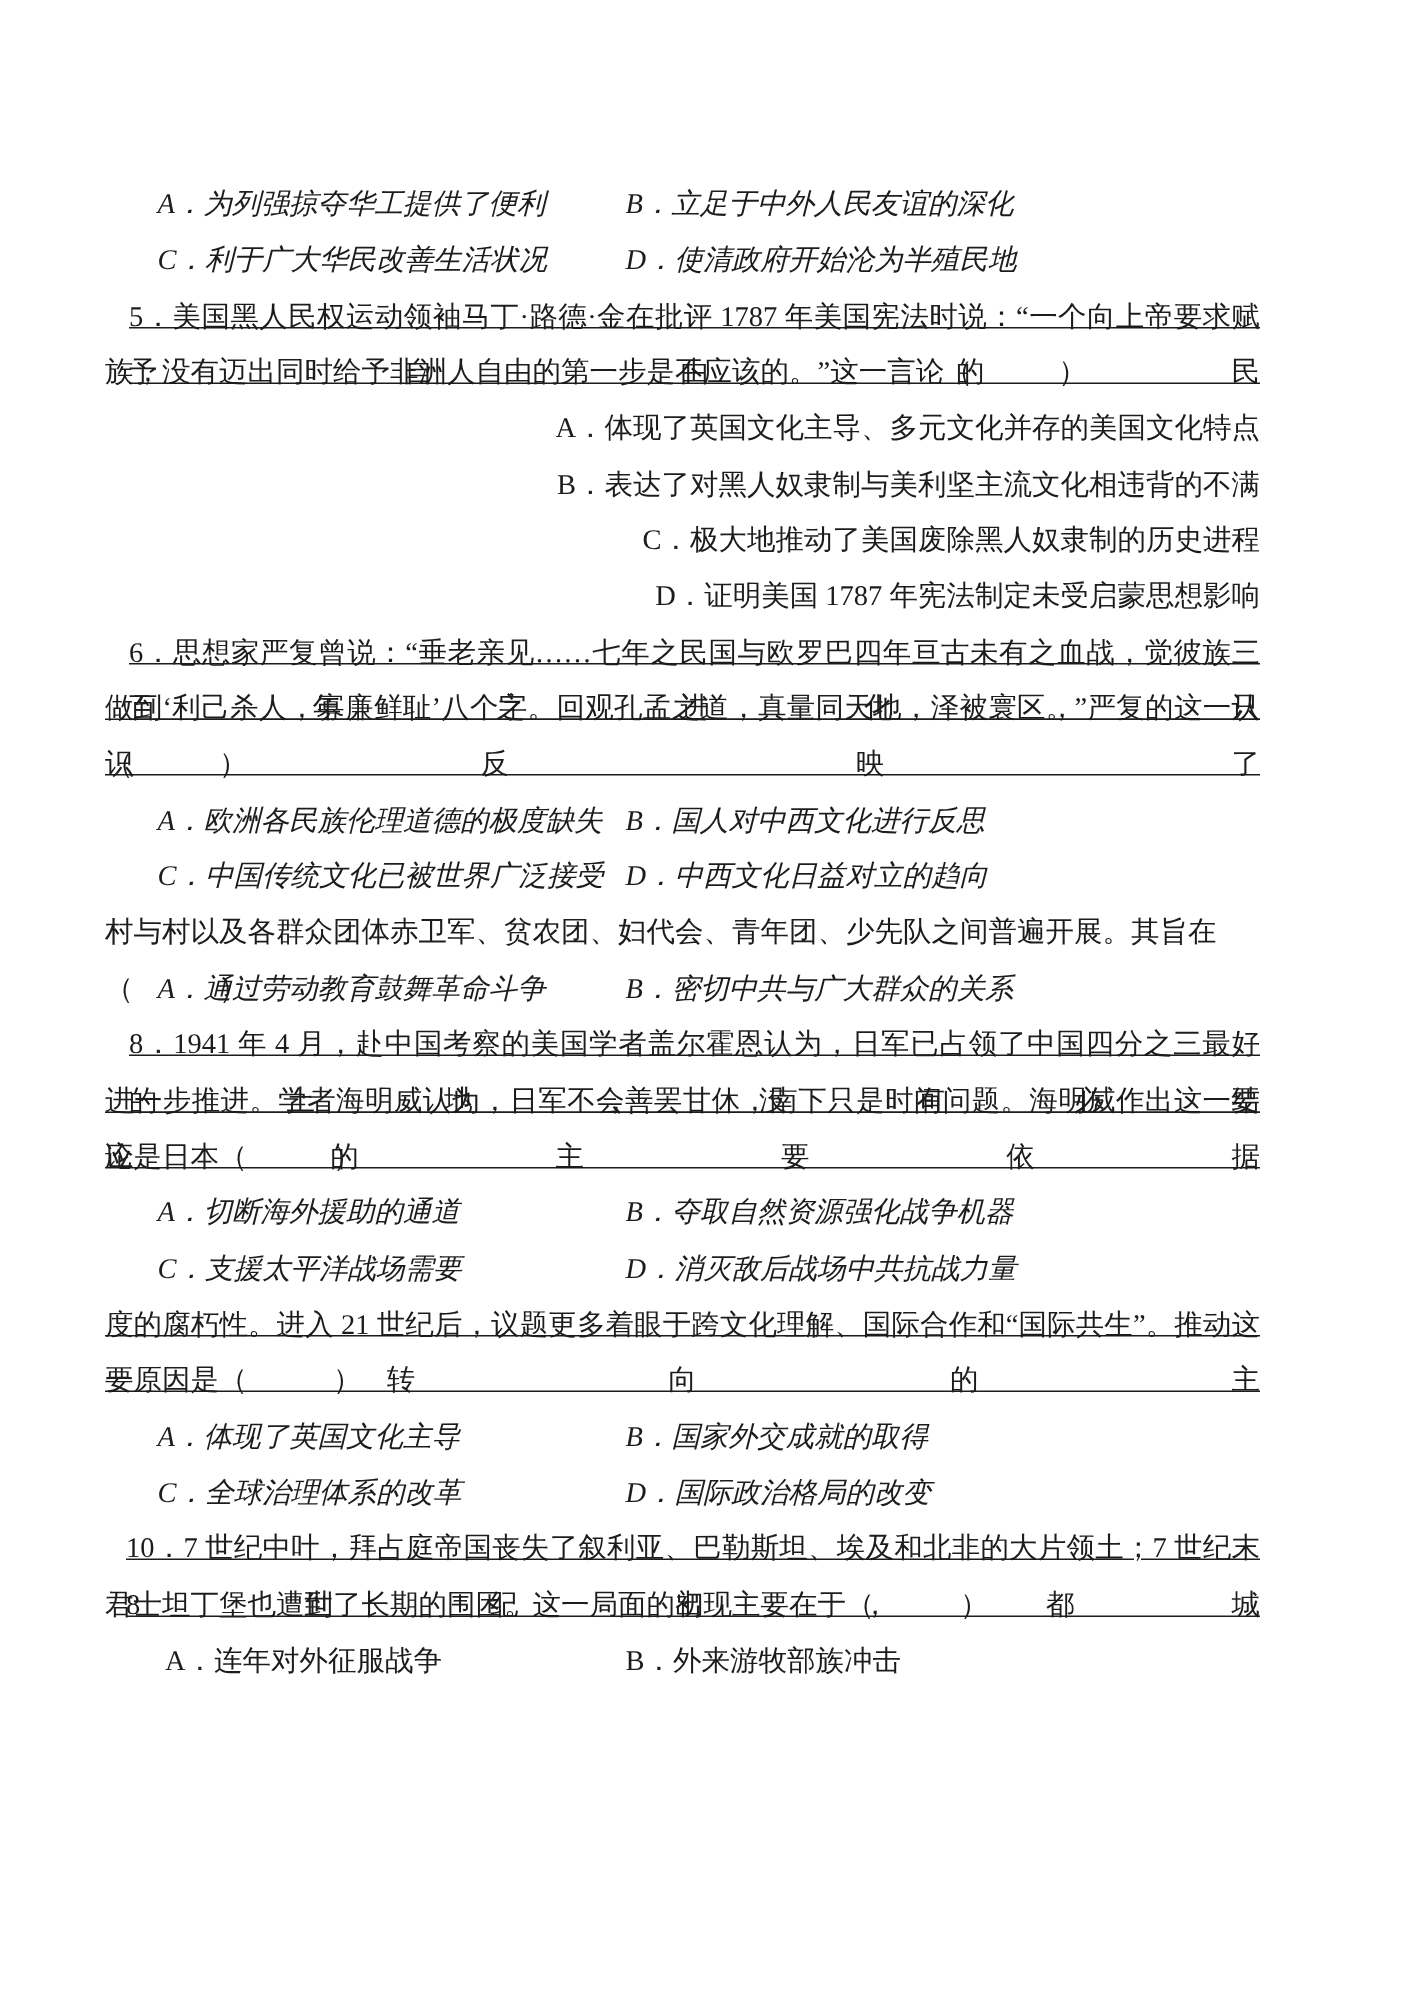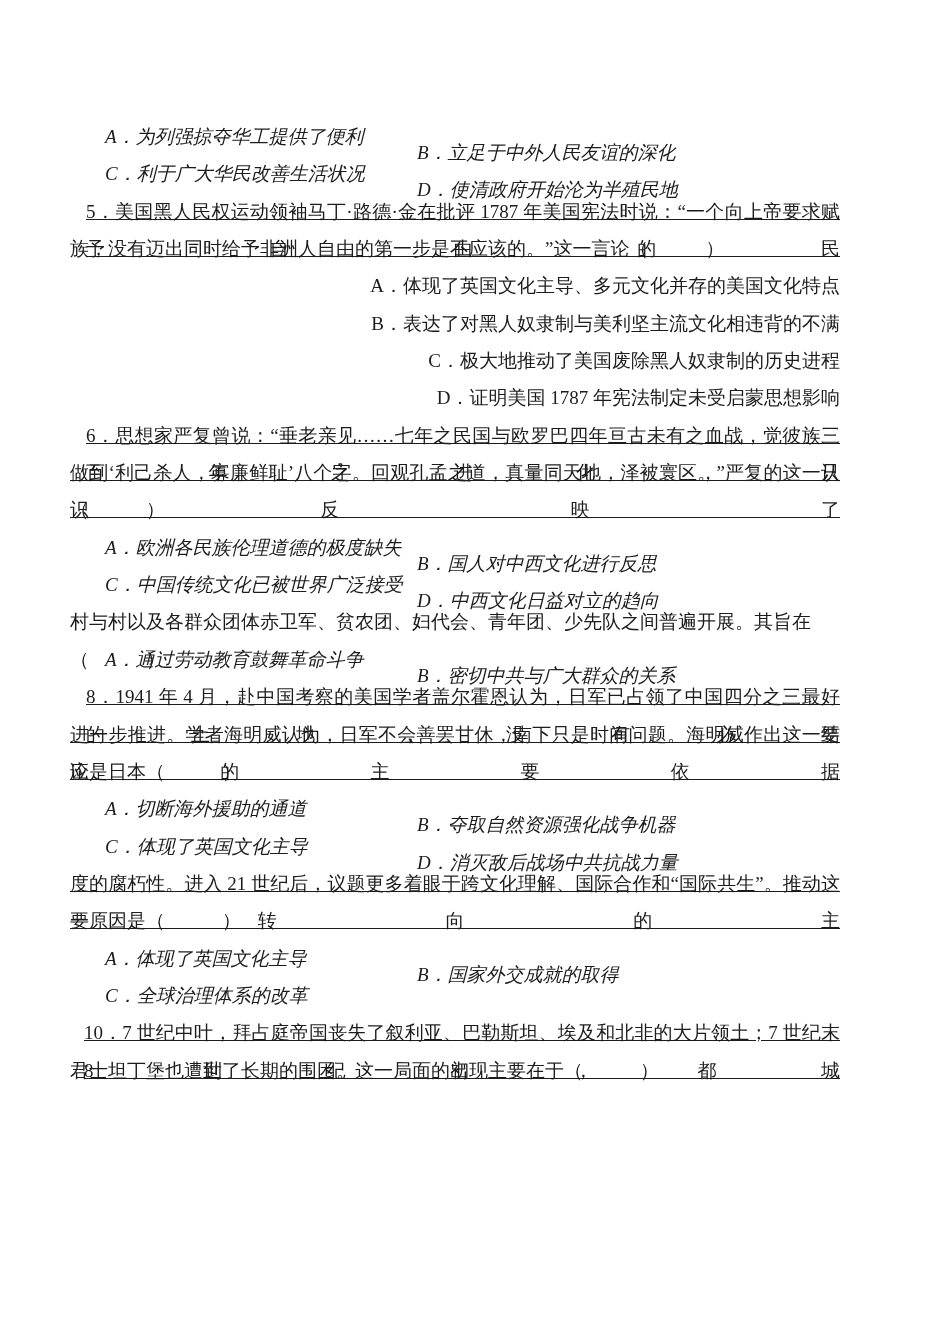--- a/index.html
+++ b/index.html
@@ -17,21 +17,21 @@
     left:70px; top:118px;
     width:770px;
     line-height:37.35px;
   }
   .line { height:37.35px; overflow:visible; }
   .first { padding-left:16px; }        
   .first10 { padding-left:14px; }      
   .optline { padding-left:35px;text-align:right; }      
   .row { position:relative; padding-left:35px;font-style:italic; }
   .row-q10 { position:relative; padding-left:40px; }
-  .opt-b { position:absolute; left:347px; top:16px; }
+  .opt-b { position:absolute; left:347px; top:0; }
   .just { text-align:justify; text-align-last:justify;text-decoration:underline; }
 </style>
 </head>
 <body style="background: rgb(255, 255, 255); color: rgb(28, 28, 28);">
 
 <div class="doc">
 
   <div class="line row">
     <span>A．为列强掠夺华工提供了便利</span>
     <span class="opt-b">B．立足于中外人民友谊的深化</span>
@@ -67,30 +67,35 @@
   </div>
 
   <div class="line first just">8．1941 年 4 月，赴中国考察的美国学者盖尔霍恩认为，日军已占领了中国四分之三最好的土地，没有必要</div>
   <div class="line just">进一步推进。学者海明威认为，日军不会善罢甘休，南下只是时间问题。海明威作出这一结论的主要依据</div>
   <div class="line">应是日本（　　　）</div>
   <div class="line row">
     <span>A．切断海外援助的通道</span>
     <span class="opt-b">B．夺取自然资源强化战争机器</span>
   </div>
   <div class="line row">
-    <span>C．体现了英国文化主导</span>
+    <span>C．支援太平洋战场需要</span>
     <span class="opt-b">D．消灭敌后战场中共抗战力量</span>
   </div>
 
   <div class="line just">度的腐朽性。进入 21 世纪后，议题更多着眼于跨文化理解、国际合作和“国际共生”。推动这一转向的主</div>
   <div class="line">要原因是（　　　）</div>
   <div class="line row">
     <span>A．体现了英国文化主导</span>
     <span class="opt-b">B．国家外交成就的取得</span>
   </div>
   <div class="line row">
     <span>C．全球治理体系的改革</span>
+    <span class="opt-b">D．国际政治格局的改变</span>
   </div>
 
   <div class="line first10 just">10．7 世纪中叶，拜占庭帝国丧失了叙利亚、巴勒斯坦、埃及和北非的大片领土；7 世纪末 8 世纪初，都城</div>
   <div class="line">君士坦丁堡也遭到了长期的围困。这一局面的出现主要在于（　　　）</div>
+  <div class="line row-q10">
+    <span>A．连年对外征服战争</span>
+    <span class="opt-b">B．外来游牧部族冲击</span>
+  </div>
 
 </div>
 
 </body></html>

